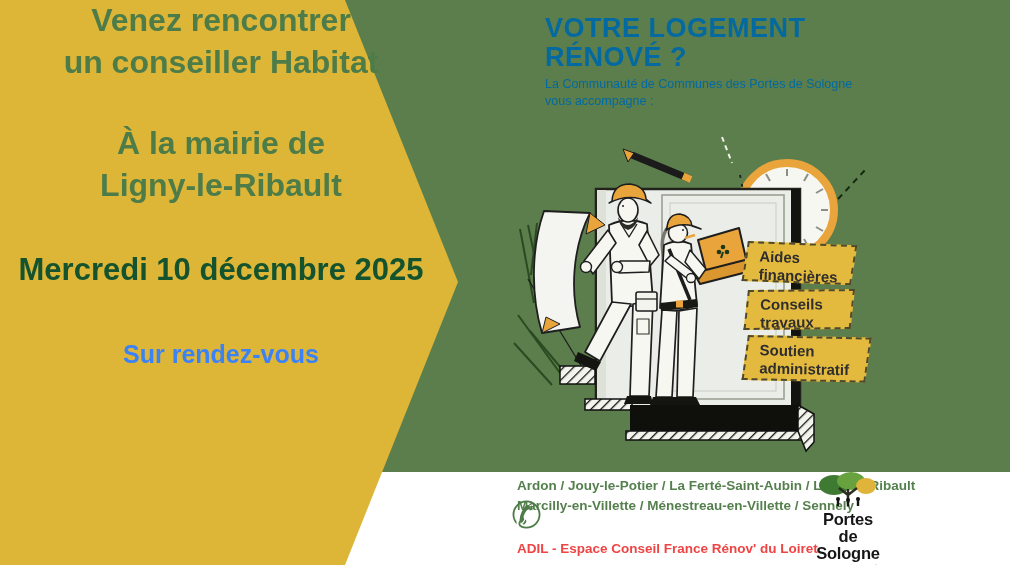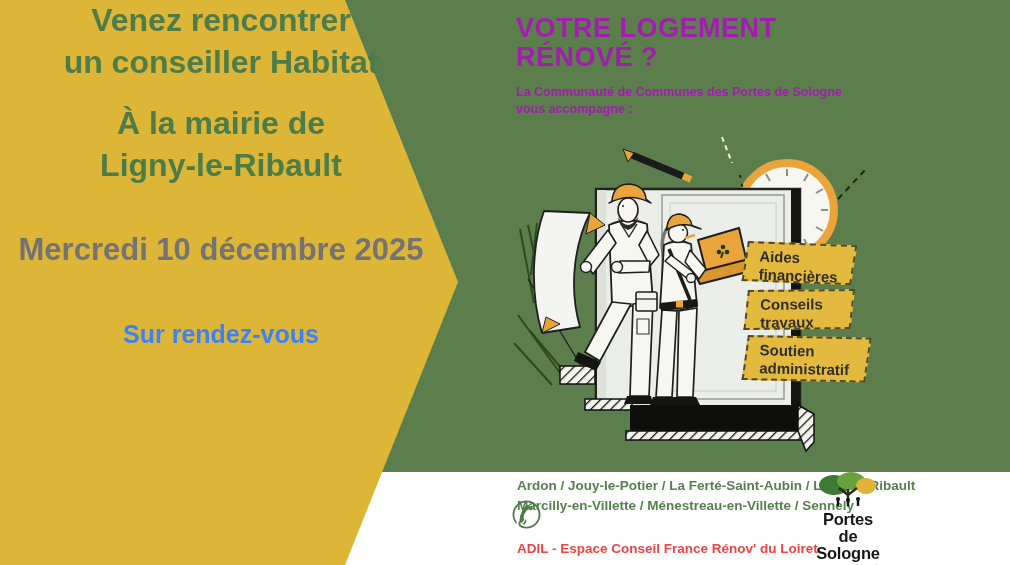--- a/index.html
+++ b/index.html
@@ -11,28 +11,28 @@
   .green-panel{position:absolute;left:0;top:0;width:1010px;height:472px;background:#5b7e4c;z-index:1;}
   .bottom-strip{position:absolute;left:0;top:472px;width:1010px;height:93px;background:#ffffff;z-index:1;}
   .yellow-arrow{
     position:absolute;left:0;top:0;width:1010px;height:565px;background:#ddb637;z-index:3;
     clip-path:polygon(0 0,345px 0,458px 282px,345px 565px,0 565px);
   }
   
   .left-col{position:absolute;left:0;top:0;width:442px;z-index:4;text-align:center;}
   .intro,.loc{font-size:32px;font-weight:700;color:#4e7c49;line-height:1.3;}
   .intro{}
-  .loc{margin-top:20px;}
-  .date{margin-top:44px;font-size:31px;font-weight:700;color:#737373;line-height:1.27;}
+  .loc{margin-top:40px;}
+  .date{margin-top:44px;font-size:31px;font-weight:700;color:#14532d;line-height:1.27;}
   .rdv{margin-top:50px;font-size:25px;font-weight:700;color:#3b82f6;}
   
-  .headline{position:absolute;left:516px;top:14px;z-index:2;color:#a21caf;}
+  .headline{position:absolute;left:545px;top:14px;z-index:2;color:#0369a1;}
   .hl-bold{font-size:27px;font-weight:800;letter-spacing:.5px;line-height:1.09;}
   .hl-light{font-size:27px;font-weight:300;letter-spacing:1.2px;line-height:1.09;}
-  .subline{margin-top:11px;font-size:12.5px;font-weight:700;line-height:1.38;}
+  .subline{margin-top:3px;font-size:12.5px;font-weight:400;line-height:1.38;}
   
   .illu{position:absolute;left:500px;top:133px;z-index:2;}
   
   .tag{
     position:absolute;left:748px;background:#e4ba3e;border:2px dashed #4f4a2d;color:#2e2e2e;
     font-weight:700;font-size:15px;line-height:1.22;padding:4px 6px 4px 13px;
     transform-origin:left top;box-sizing:border-box;z-index:3;
   }
   .tag-inner{transform:skewX(7deg);display:block;}
   .tag1{top:241px;width:110px;height:40px;transform:skewX(-7deg) rotate(2.2deg);}

